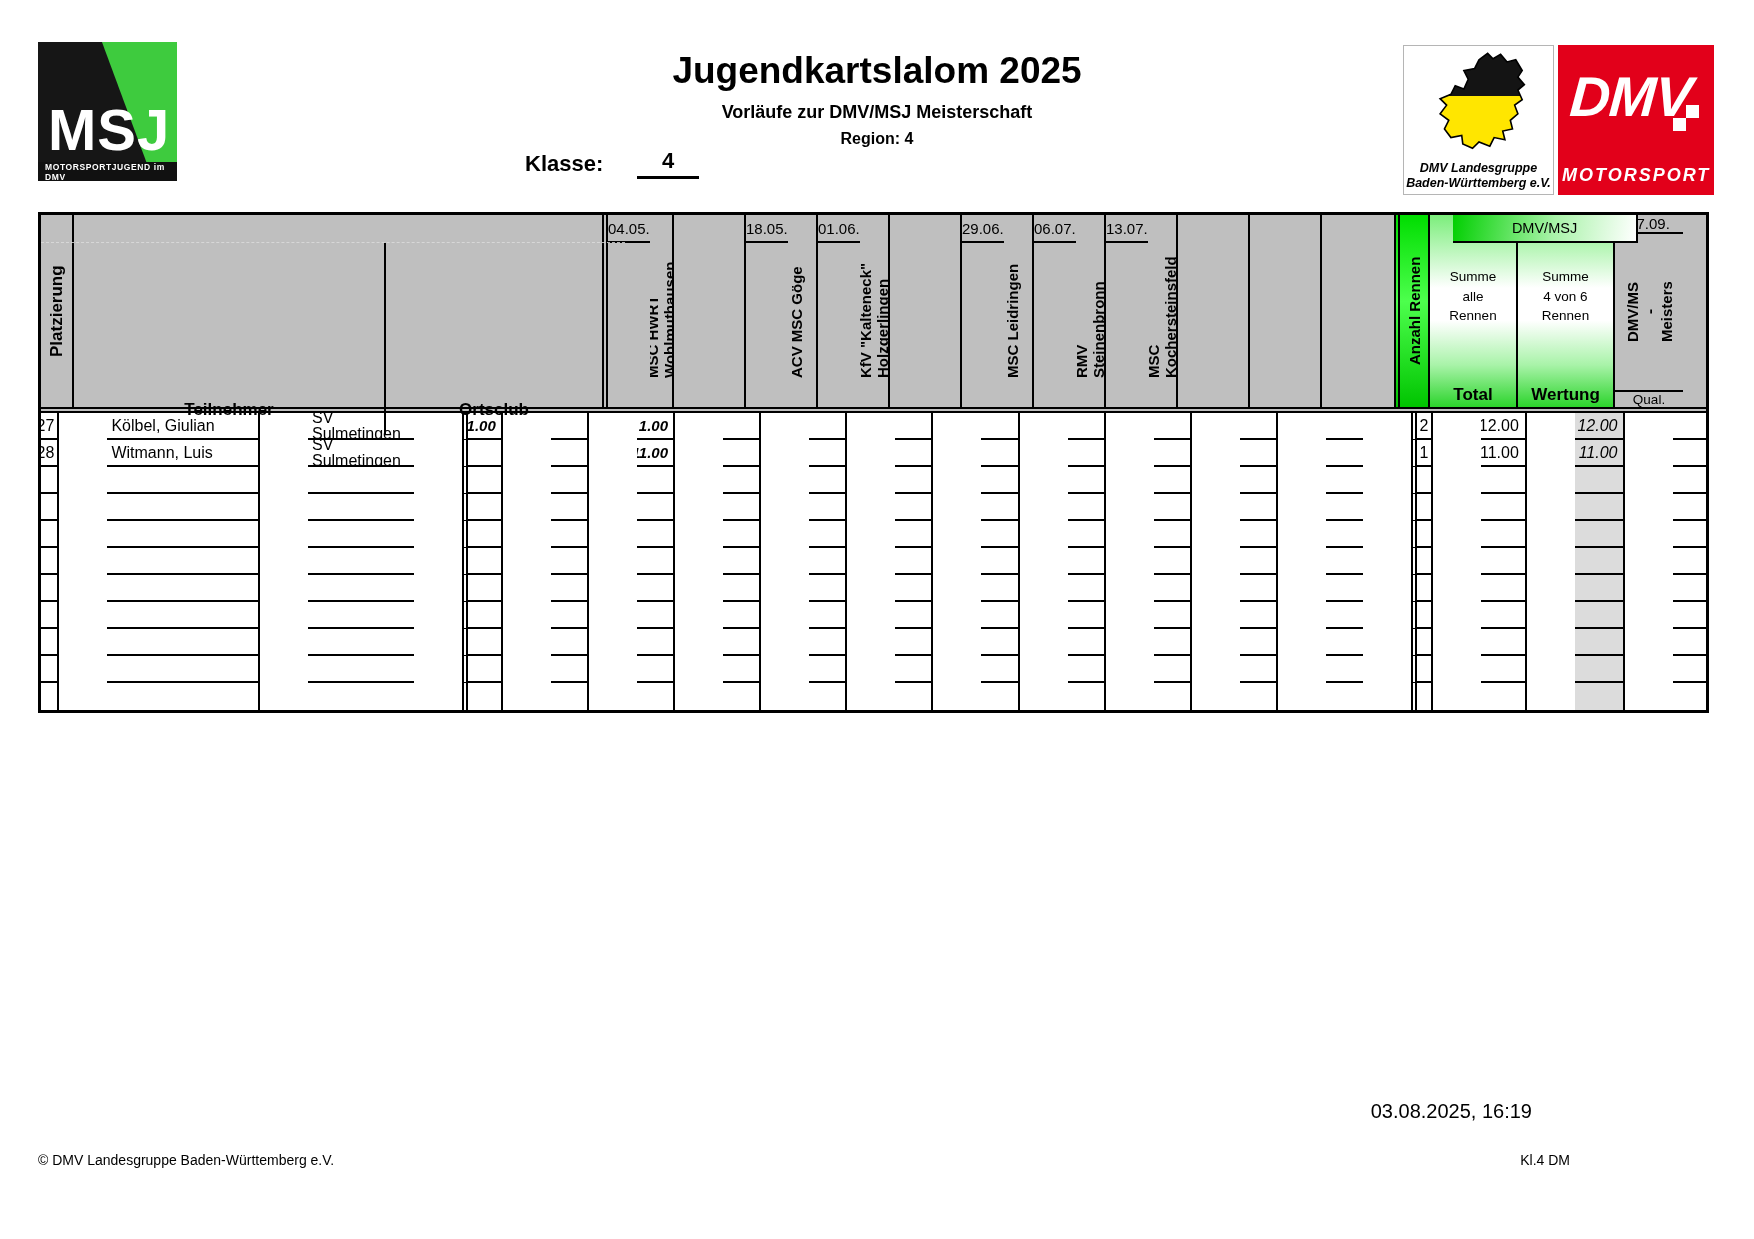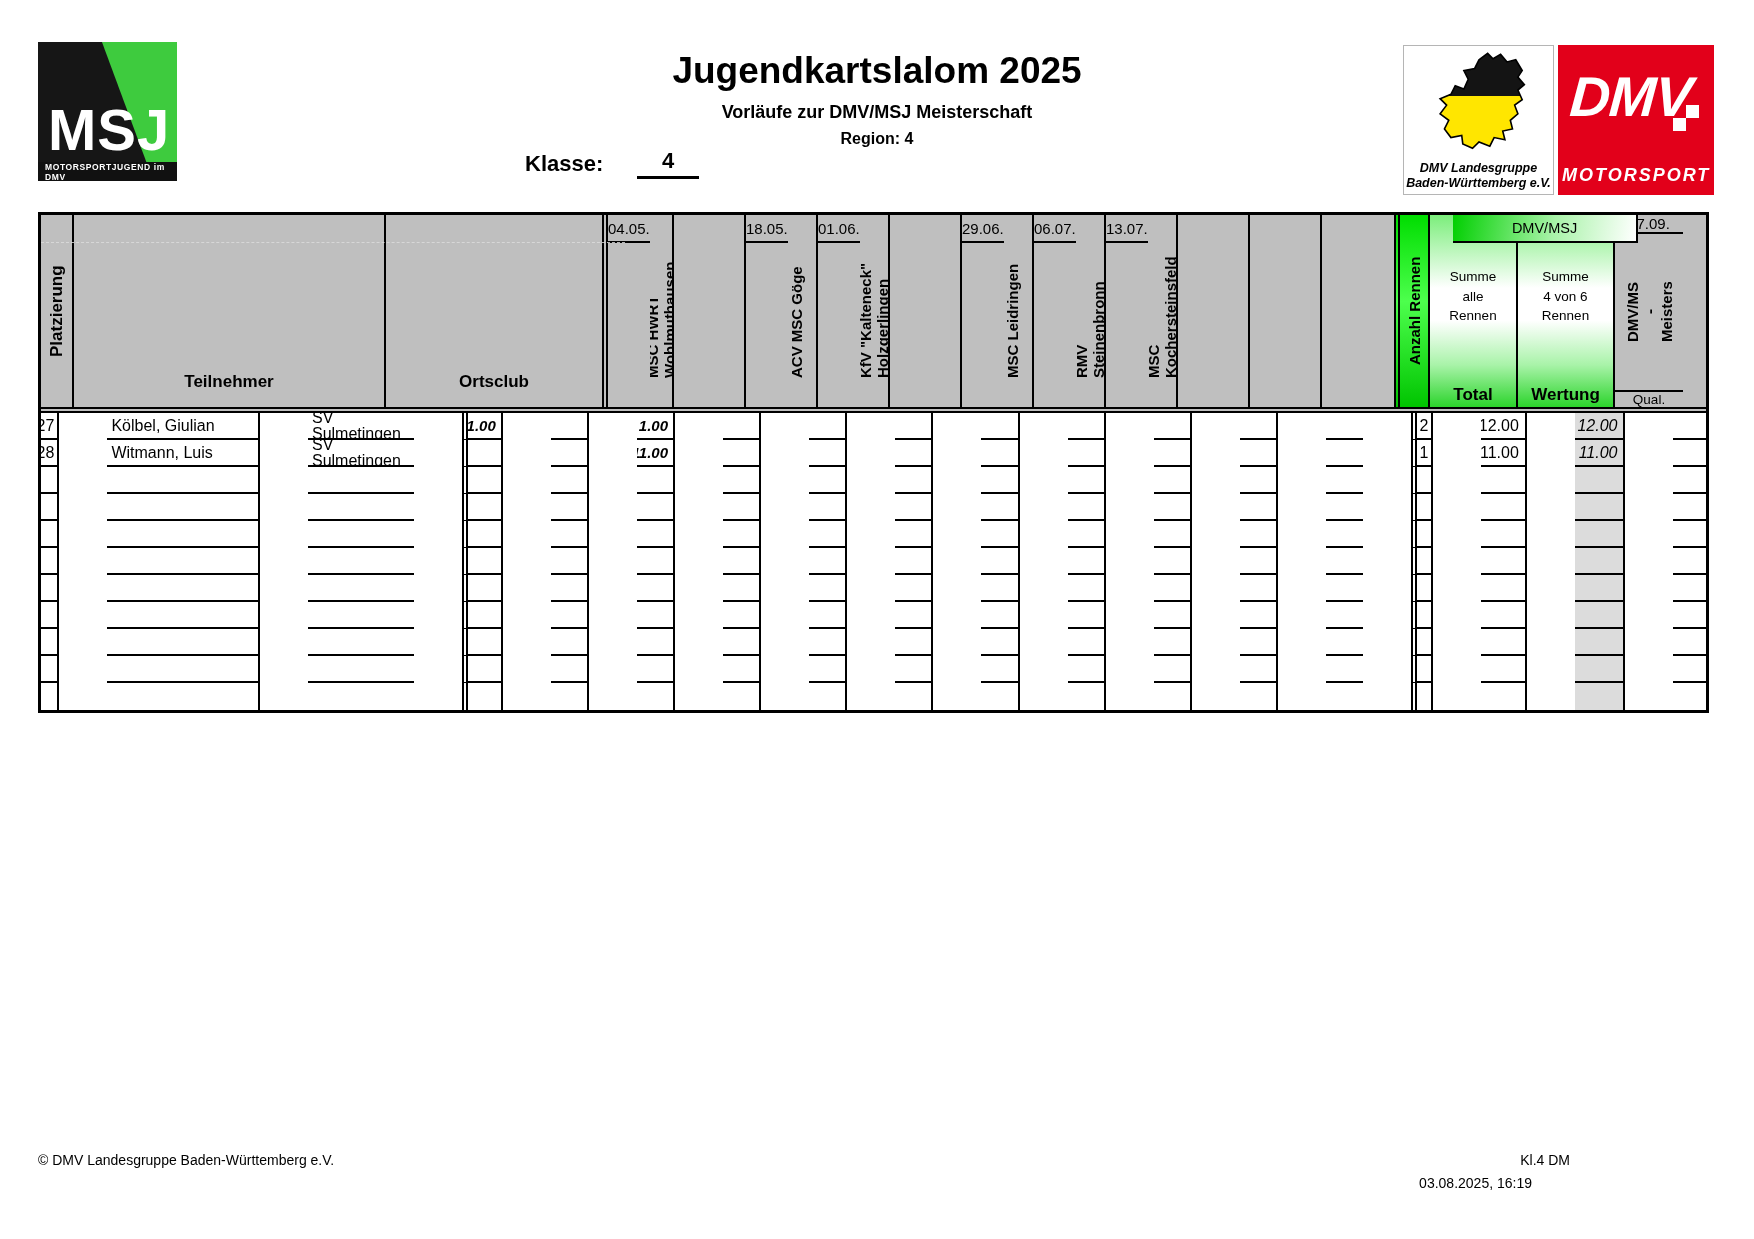--- a/index.html
+++ b/index.html
@@ -38,21 +38,21 @@
   .tbl { position:absolute; left:38px; top:212px; width:1671px; border:3px solid #000; background:#fff; }
   .thead { position:relative; display:flex; height:198px; background:#bfbfbf; border-bottom:6px double #000; }
   .hc { position:relative; border-right:2px solid #000; height:100%; }
   .no-br { border-right:none !important; }
   .dbl-l { border-left:6px double #000; }
 
   .c-platz { width:33px; }  .c-teil { width:312px; } .c-orts { width:216px; }
   .c-race { width:72px; }   .c-anzahl { width:36px; } .c-total { width:88px; }
   .c-wertung { width:97px; } .c-qual { width:68px; }
 
-  .left-cell { display:flex; align-items:flex-end; justify-content:center; padding-bottom:15px; }
+  .left-cell { display:flex; align-items:flex-end; justify-content:center; padding-bottom:15px;margin-top:28px; }
   .hlabel { font-size:17px; font-weight:700; }
   .left-dash { position:absolute; left:0; top:27px; width:584px; border-top:1px dashed #dedede; opacity:.8; z-index:1; }
 
   .vtext { writing-mode:vertical-rl; transform:rotate(180deg); white-space:pre-line; font-weight:700; }
   .platz-v { height:100%; text-align:center; font-size:17px; }
 
   .h-race { display:flex; flex-direction:row; }
   .date-cell { height:28px; border-bottom:2px solid #000; display:flex; align-items:center; justify-content:center; font-size:15px; }
   .club-area { height:168px; display:flex; justify-content:center; overflow:hidden; }
   .club-v { height:100%; padding-top:5px; font-size:15px; line-height:17px; }
@@ -85,21 +85,21 @@
   .name-cell  { justify-content:flex-start; padding-left:4px; }
   .val-cell   { justify-content:flex-end; padding-right:5px; font-weight:800; font-style:italic; font-size:15px; }
   .anz-cell   { justify-content:center; }
   .total-cell { justify-content:flex-end; padding-right:6px; }
   .wert-cell  { justify-content:flex-end; padding-right:6px; font-style:italic; background:#dcdcdc; }
   .qual-bcell { justify-content:center; }
 
   
   .footer-left   { position:absolute; left:38px;  top:1152px; font-size:14px; }
   .footer-center { position:absolute; left:0; width:1570px; top:1152px; text-align:right; font-size:14px; }
-  .footer-right  { position:absolute; right:222px; top:1175px; font-size:14px; }
+  .footer-right  { position:absolute; right:222px; top:1100px; font-size:20px; }
 </style>
 </head>
 <body>
 
 <div class="sheet">
 
   <div class="msj-logo">
     <div class="msj-black"></div>
     <div class="msj-word">MSJ</div>
     <div class="msj-bar">MOTORSPORTJUGEND im DMV</div>

